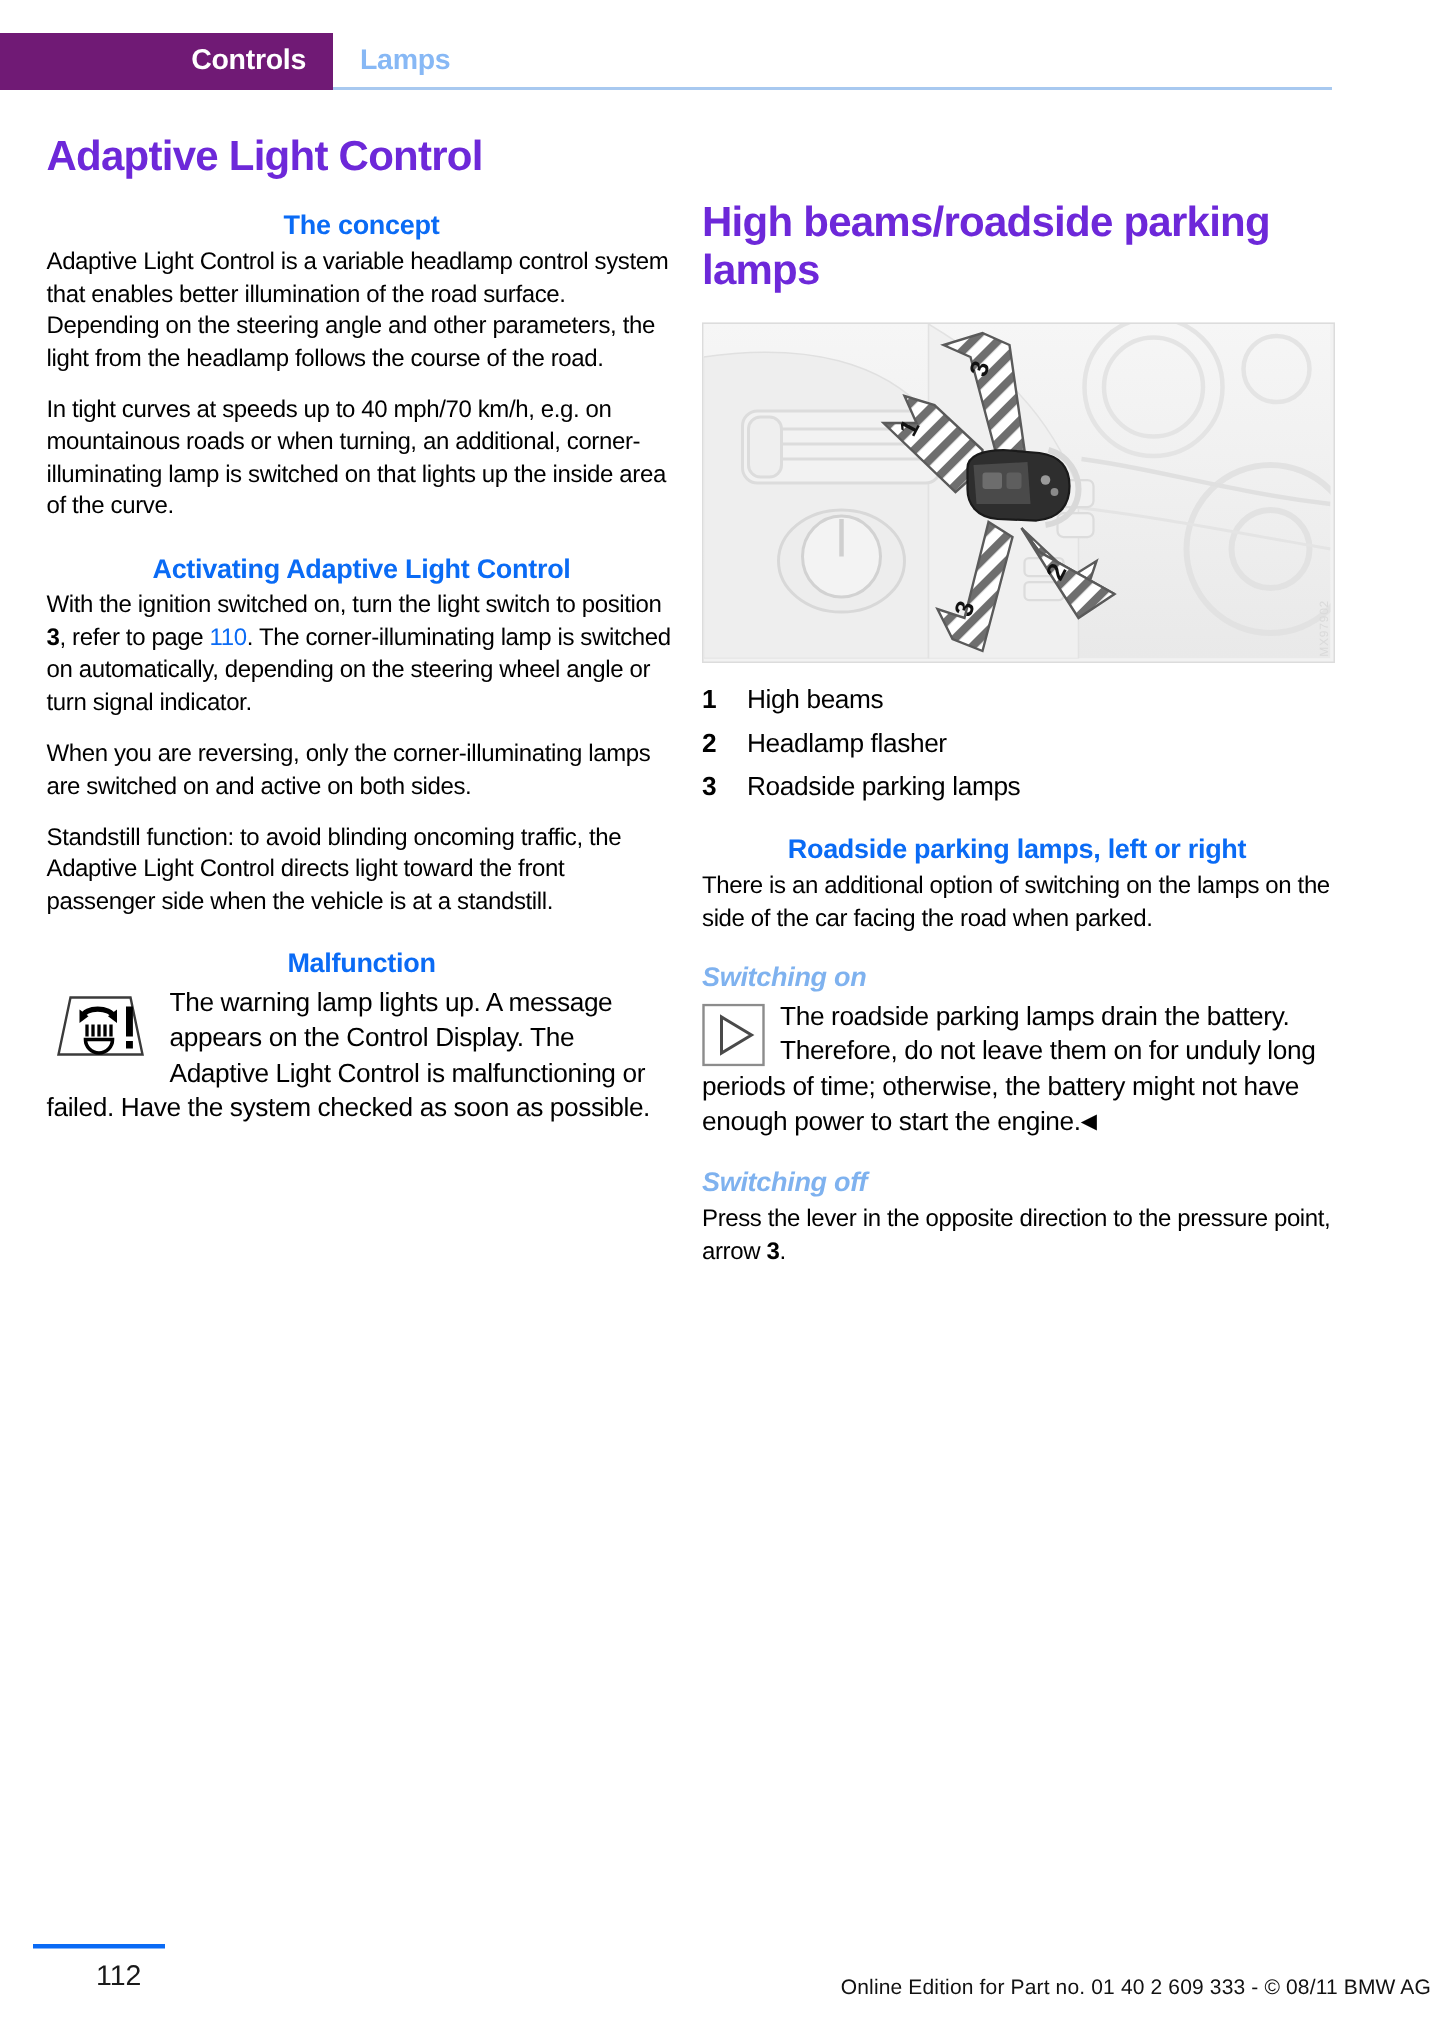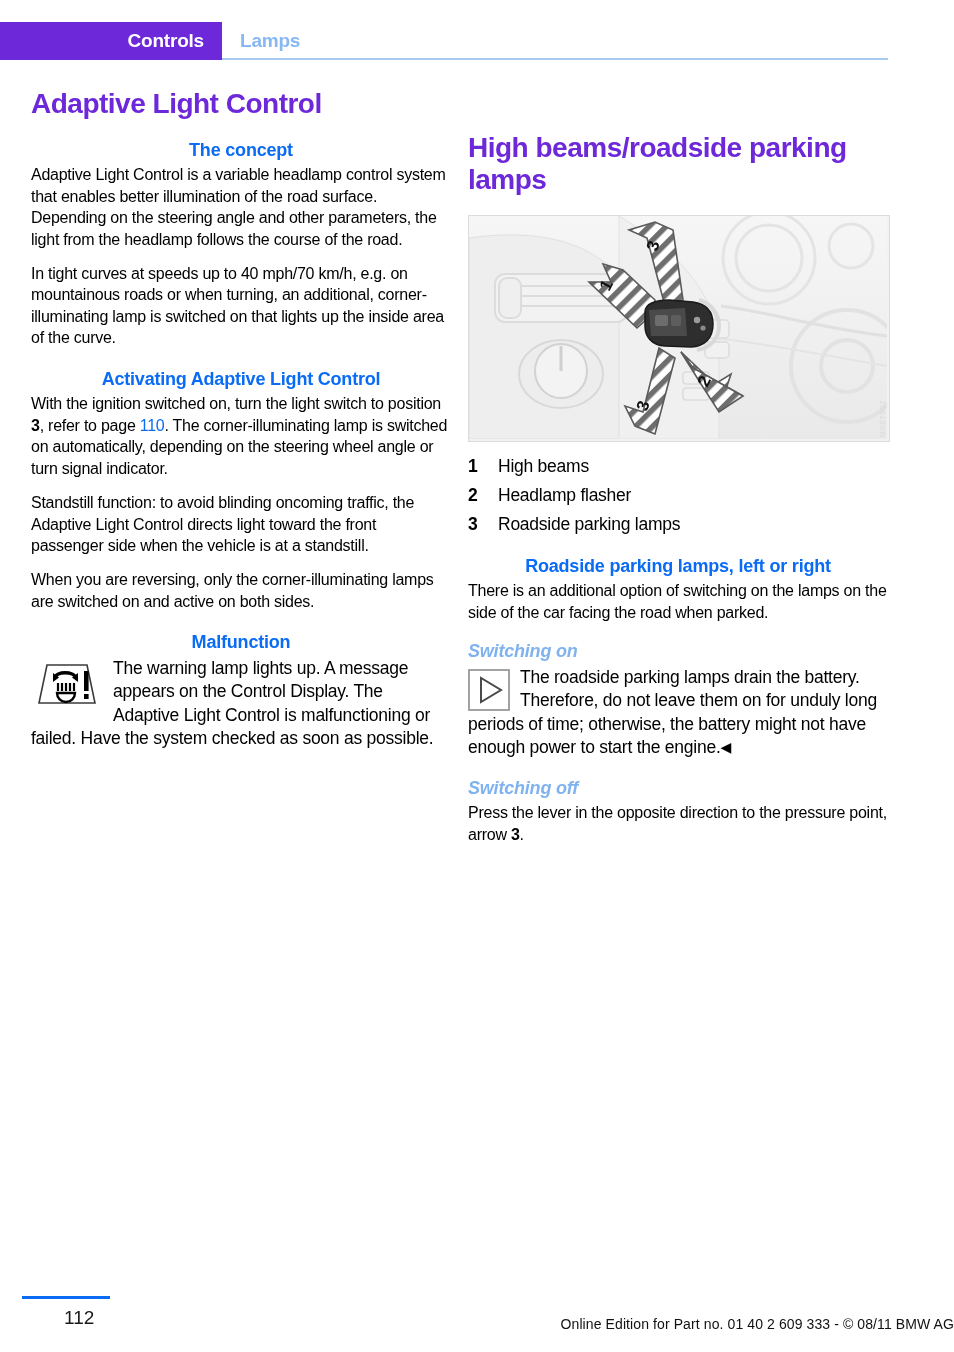--- a/index.html
+++ b/index.html
@@ -23,21 +23,21 @@
     top: 22px;
     width: 954px;
     height: 38px;
   }
   .header-tab {
     position: absolute;
     left: 0;
     top: 0;
     width: 222px;
     height: 38px;
-    background: #6d28d9;
+    background: #701a75;
   }
   .header-tab-label {
     position: absolute;
     right: 18px;
     top: 8px;
     font-size: 19px;
     font-weight: bold;
     color: #ffffff;
     letter-spacing: -0.2px;
   }
@@ -202,22 +202,22 @@
 <div class="col col-left">
 
   <h1 class="title">Adaptive Light Control</h1>
 
   <h2 class="sub first">The concept</h2>
   <p class="body">Adaptive Light Control is a variable headlamp control system that enables better illumination of the road surface. Depending on the steering angle and other parameters, the light from the headlamp follows the course of the road.</p>
   <p class="body">In tight curves at speeds up to 40 mph/70 km/h, e.g. on mountainous roads or when turning, an additional, corner-illuminating lamp is switched on that lights up the inside area of the curve.</p>
 
   <h2 class="sub">Activating Adaptive Light Control</h2>
   <p class="body"><span>With the ignition switched on, turn the light switch to position </span><b class="num">3</b><span>, refer to page </span><span class="pageref">110</span><span>. The corner-illuminating lamp is switched on automatically, depending on the steering wheel angle or turn signal indicator.</span></p>
+  <p class="body">When you are reversing, only the corner-illuminating lamps are switched on and active on both sides.</p>
   <p class="body">Standstill function: to avoid blinding oncoming traffic, the Adaptive Light Control directs light toward the front passenger side when the vehicle is at a standstill.</p>
-  <p class="body">When you are reversing, only the corner-illuminating lamps are switched on and active on both sides.</p>
 
   <h2 class="sub">Malfunction</h2>
   <div class="icon-block clearfix">
     <span class="icon-float warn">
       <svg width="72" height="48" viewBox="0 0 72 48">
         <polygon points="8,44 16,6 56,6 64,44" fill="#ffffff" stroke="#3b3b3b" stroke-width="1.6"></polygon>
         <path d="M24,19 C25,12 43,12 45,19" fill="none" stroke="#000000" stroke-width="3.4"></path>
         <polygon points="22,14 22,23 28,18.5" fill="#000000"></polygon>
         <polygon points="47,14 47,23 41,18.5" fill="#000000"></polygon>
         <g stroke="#000000" stroke-width="2.2">

